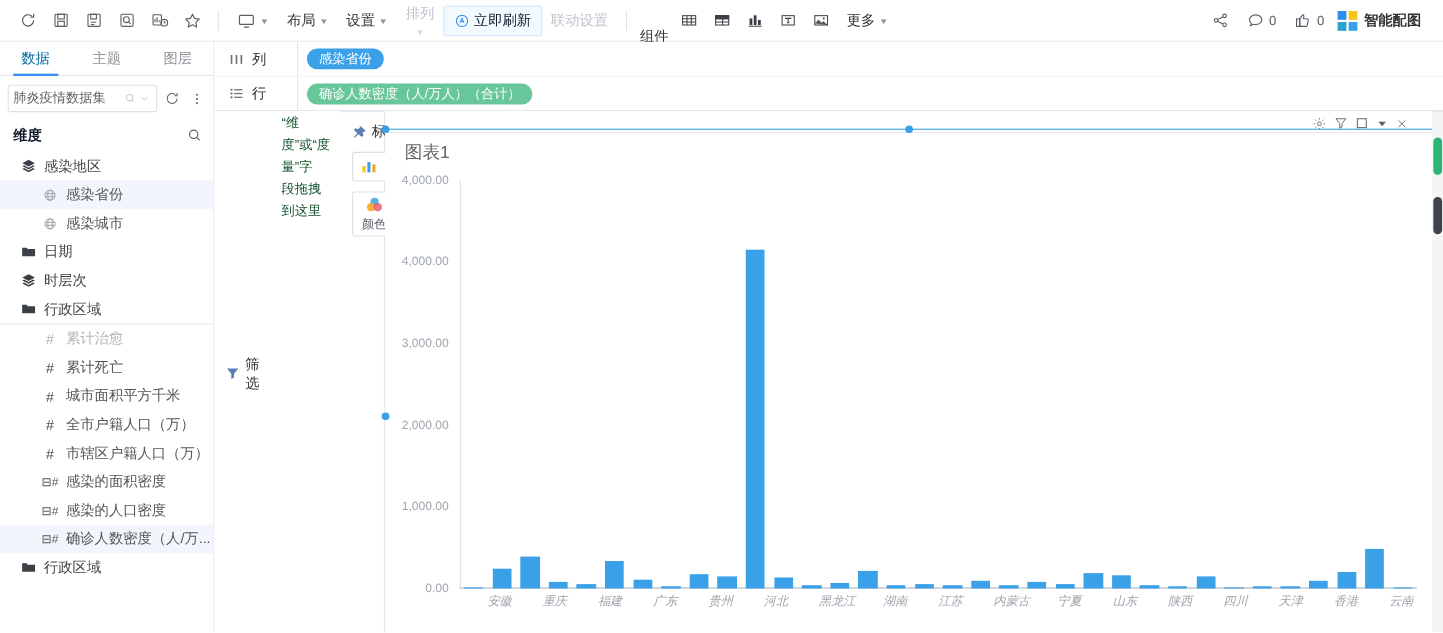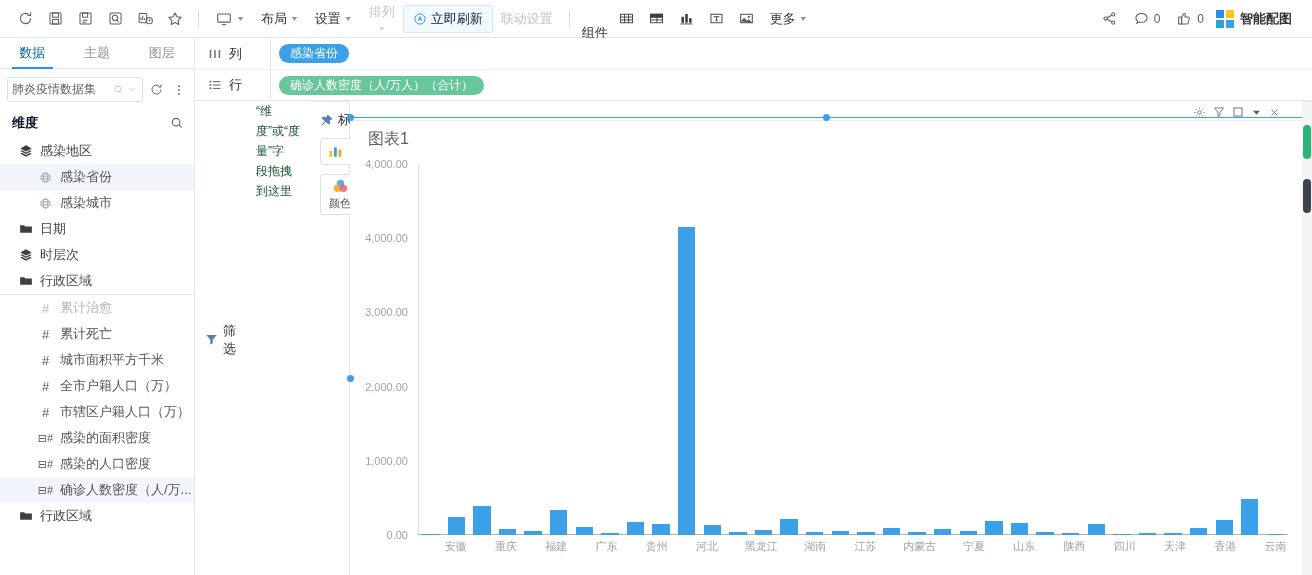--- a/index.html
+++ b/index.html
@@ -128,21 +128,21 @@
   .plot-wrap { flex: 1; position: relative; min-height: 0; padding: 8px 14px 0 8px; }
   .plot { position: absolute; left: 68px; right: 14px; top: 14px; bottom: 40px; }
   .y-axis { position: absolute; left: 0; width: 66px; top: 14px; bottom: 40px; }
   .y-tick { position: absolute; right: 8px; font-size: 11px; color: #9ea4ad; transform: translateY(-50%); white-space: nowrap; }
   .axis-line-y { position: absolute; left: 68px; top: 14px; bottom: 40px; width: 1px; background: #d9dde3; }
   .axis-line-x { position: absolute; left: 68px; right: 14px; bottom: 40px; height: 1px; background: #aeb4bc; }
   .bars { position: absolute; left: 0; right: 0; top: 0; bottom: 0; display: flex; align-items: flex-end; }
   .barslot { flex: 1; display: flex; justify-content: center; align-items: flex-end; height: 100%; }
   .bar { width: 68%; background: #3aa0e8; }
   .x-axis { position: absolute; left: 68px; right: 14px; bottom: 14px; height: 22px; display: flex; }
-  .x-slot { flex: 1; display: flex; justify-content: center; align-items: flex-start; }
+  .x-slot { flex: 1; display: flex; align-items: flex-start; font-style: italic; }
   .x-lbl { font-size: 11px; color: #9ea4ad; white-space: nowrap; }
   .right-rail { width: 10px; min-width: 10px; background: #f4f5f7; position: relative; }
   .chart-sep { position: absolute; left: 0; right: 0; top: 0; height: 1px; background: #e4e7ed; }
   svg { display: block; }
 </style>
 </head>
 <body>
 
 <div class="app">
 

